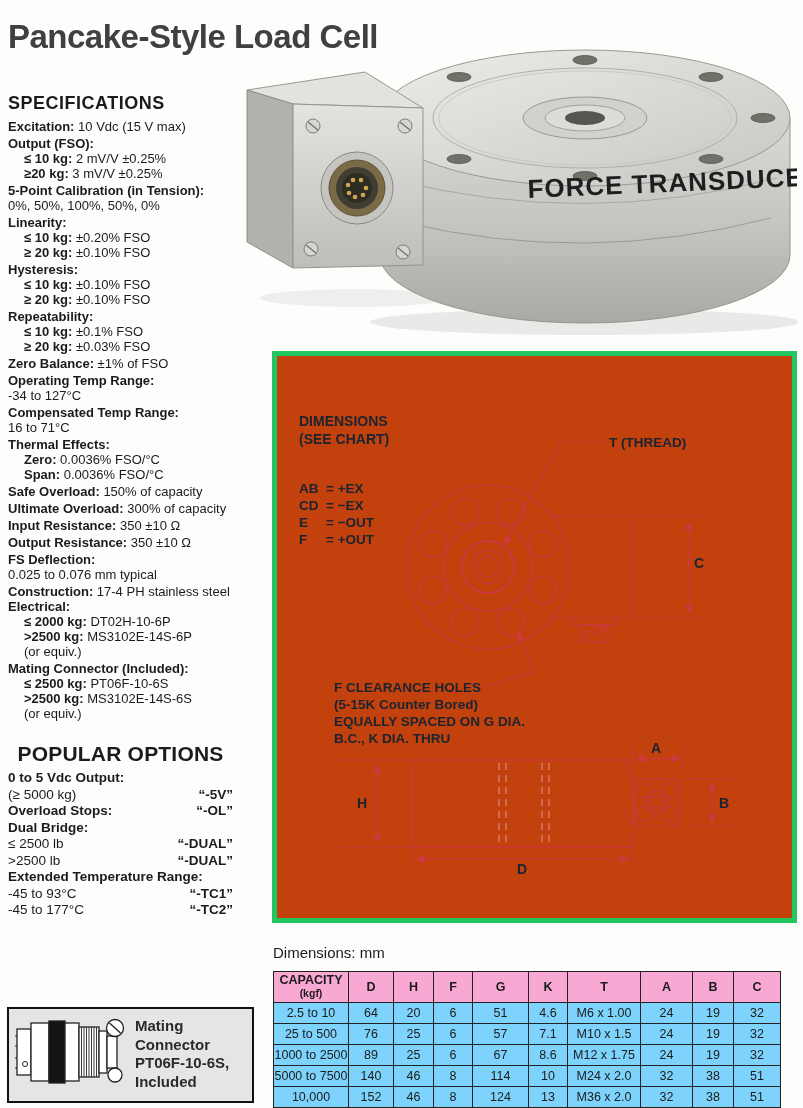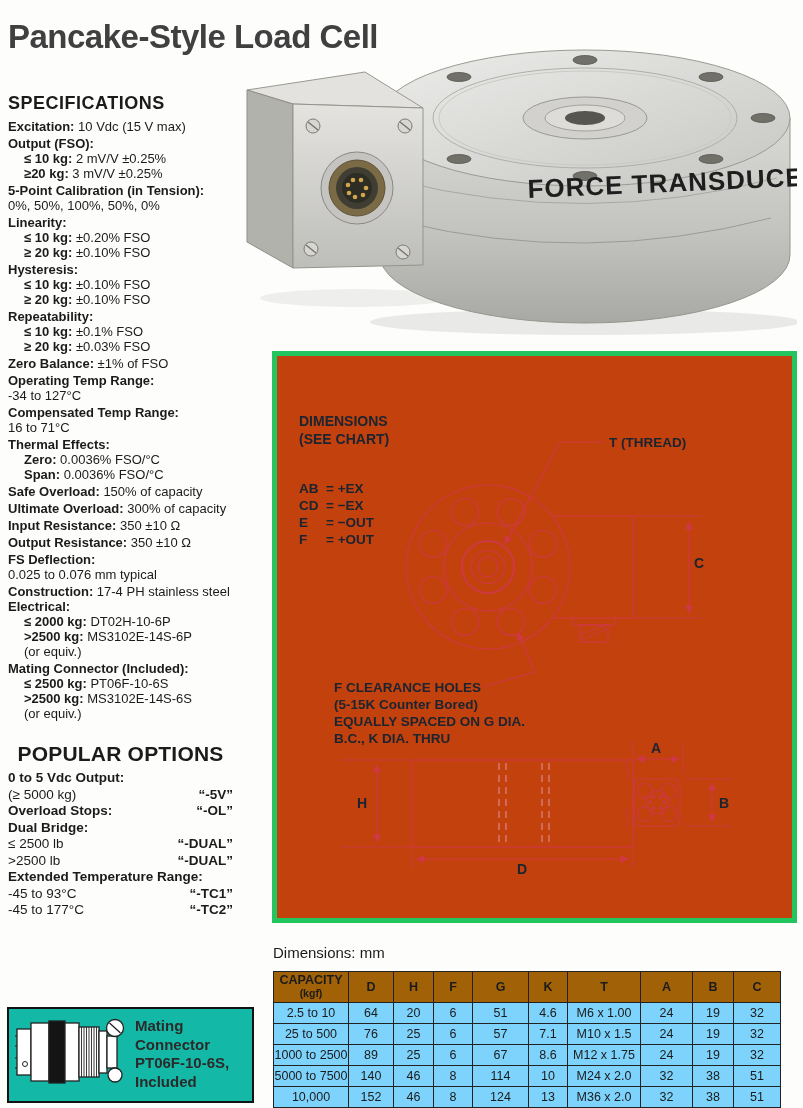--- a/index.html
+++ b/index.html
@@ -31,25 +31,25 @@
   .lg{font-size:13.5px;font-weight:bold;line-height:17px;}
   .lg .lk{display:inline-block;width:27px;}
   #diagsvg{position:absolute;left:0;top:0;}
   .dlab{font-family:"Liberation Sans","DejaVu Sans",sans-serif;font-weight:bold;font-size:13.5px;fill:#1b2430;}
   .dlab2{font-family:"Liberation Sans","DejaVu Sans",sans-serif;font-weight:bold;font-size:14px;fill:#1b2430;}
   
   #dimhead{left:273px;top:944px;font-size:15px;font-weight:normal;}
   #dimtable{left:273px;top:971px;}
   table{border-collapse:collapse;}
   th,td{border:1px solid #222;text-align:center;font-size:12.5px;padding:0;}
-  th{background:#a16207;font-weight:bold;height:30px;line-height:13px;}
+  th{background:#f9a8d4;font-weight:bold;height:30px;line-height:13px;}
   td{height:20px;background:#7dd3fc;}
   .kgf{font-size:10.5px;font-weight:bold;}
   
-  #matbox{left:7px;top:1007px;width:243px;height:92px;border:2px solid #111;background:#14b8a6;}
+  #matbox{left:7px;top:1007px;width:243px;height:92px;border:2px solid #111;background:#e5e5e5;}
   #mattext{position:absolute;left:126px;top:8px;font-size:15px;font-weight:bold;line-height:18.5px;color:#2b2b2b;}
   
   #photo{left:245px;top:30px;width:552px;height:312px;}
 </style>
 </head>
 <body>
 
 <div id="title" class="abs">Pancake-Style Load Cell</div>
 
 <svg id="photo" class="abs" viewBox="0 0 552 312">

